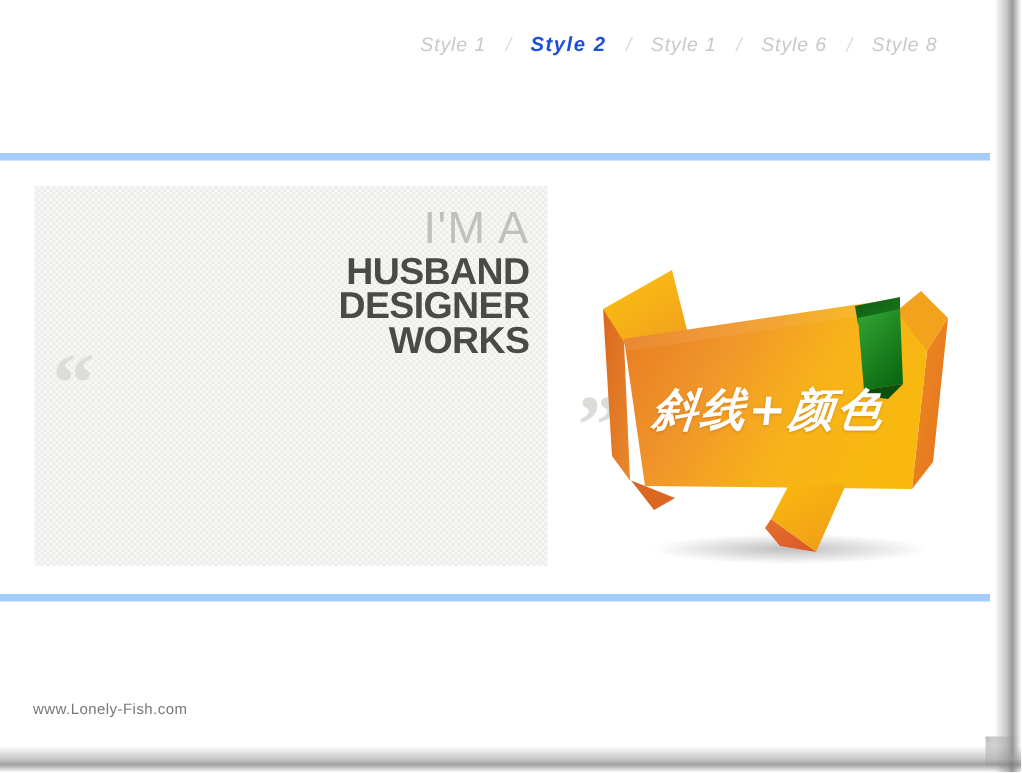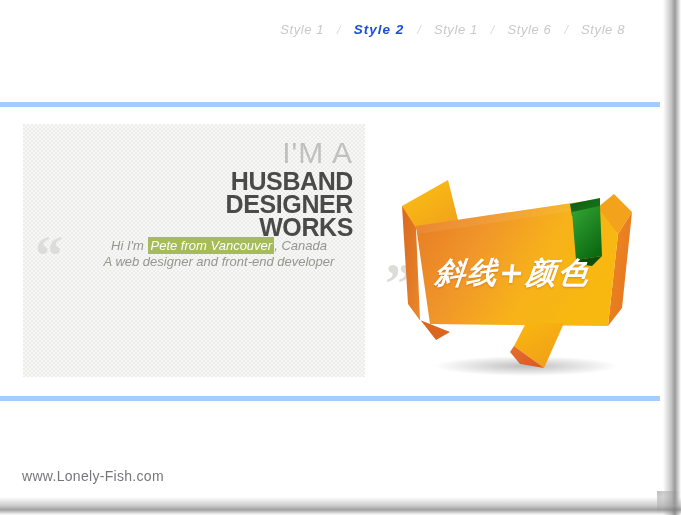--- a/index.html
+++ b/index.html
@@ -72,21 +72,21 @@
   .banner{position:absolute;left:386px;top:168px;width:265px;height:215px;}
   .banner svg{display:block;width:265px;height:215px;}
   .banner-text{position:absolute;left:0;top:0;width:265px;height:215px;
       display:flex;align-items:center;justify-content:center;pointer-events:none;}
   .banner-text span{color:#ffffff;font-size:30px;font-weight:bold;font-style:italic;
       letter-spacing:2px;font-family:"DejaVu Sans","Liberation Sans",sans-serif;
       transform:translate(-6px,-2px) skewX(-6deg);
       text-shadow:0 1px 2px rgba(160,70,0,.35);}
 
   
-  .footer{position:absolute;left:22px;top:468px;font-size:14px;color:#77777a;
+  .footer{position:absolute;left:22px;top:468px;font-size:10px;color:#77777a;
       letter-spacing:0.3px;font-family:"Liberation Sans",sans-serif;}
 </style>
 </head>
 <body>
 
 <div id="page">
   <div class="page-inner">
 
     <div class="style-nav">
       <span class="style-link">Style 1</span>
@@ -109,24 +109,20 @@
         <div class="headline">
           <div class="h-ima">I'M A</div>
           <div class="h-big">HUSBAND</div>
           <div class="h-big">DESIGNER</div>
           <div class="h-big">WORKS</div>
         </div>
 
         <div class="quote-block">
           <span class="qmark open">“</span>
           <span class="qmark close">”</span>
-          <div class="quote-lines">
-            <div><span>Hi I'm </span><span class="hl">Pete from Vancouver</span><span>, Canada</span></div>
-            <div>A web designer and front-end developer</div>
-          </div>
         </div>
 
 
       </div>
     </div>
 
     <div class="banner">
       <svg viewBox="0 0 265 215" xmlns="http://www.w3.org/2000/svg">
         <defs>
           <linearGradient id="gMain" x1="0" y1="0" x2="1" y2="0.35">

